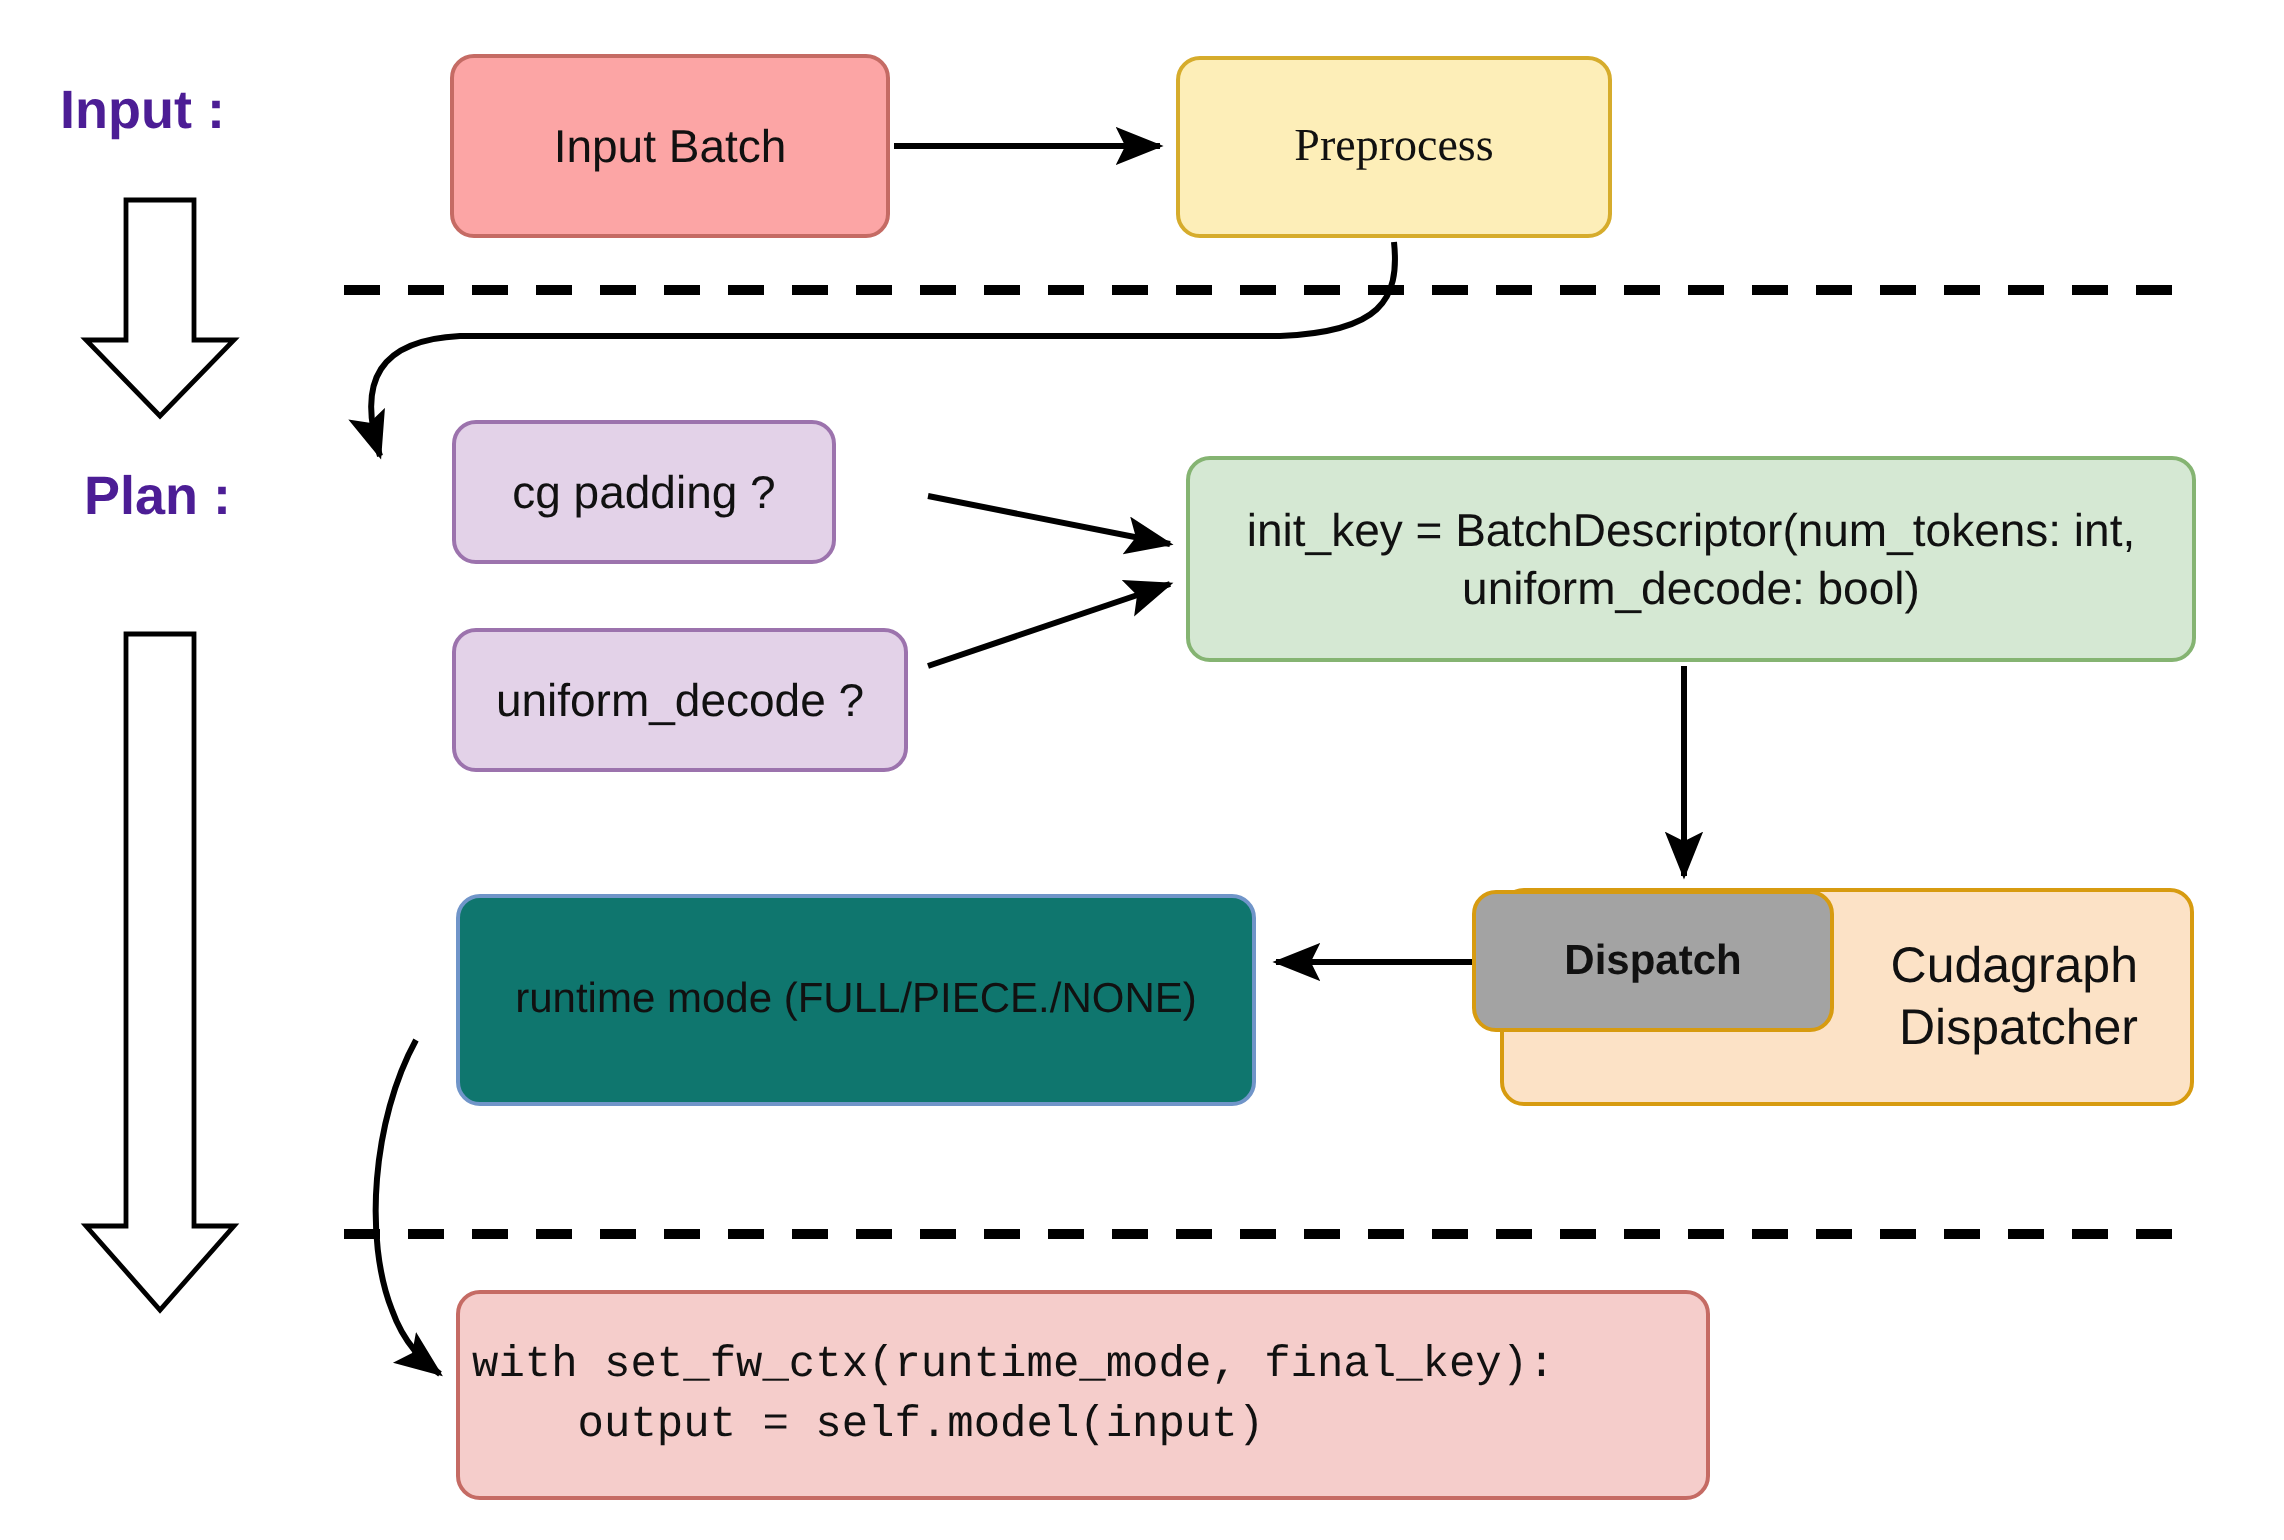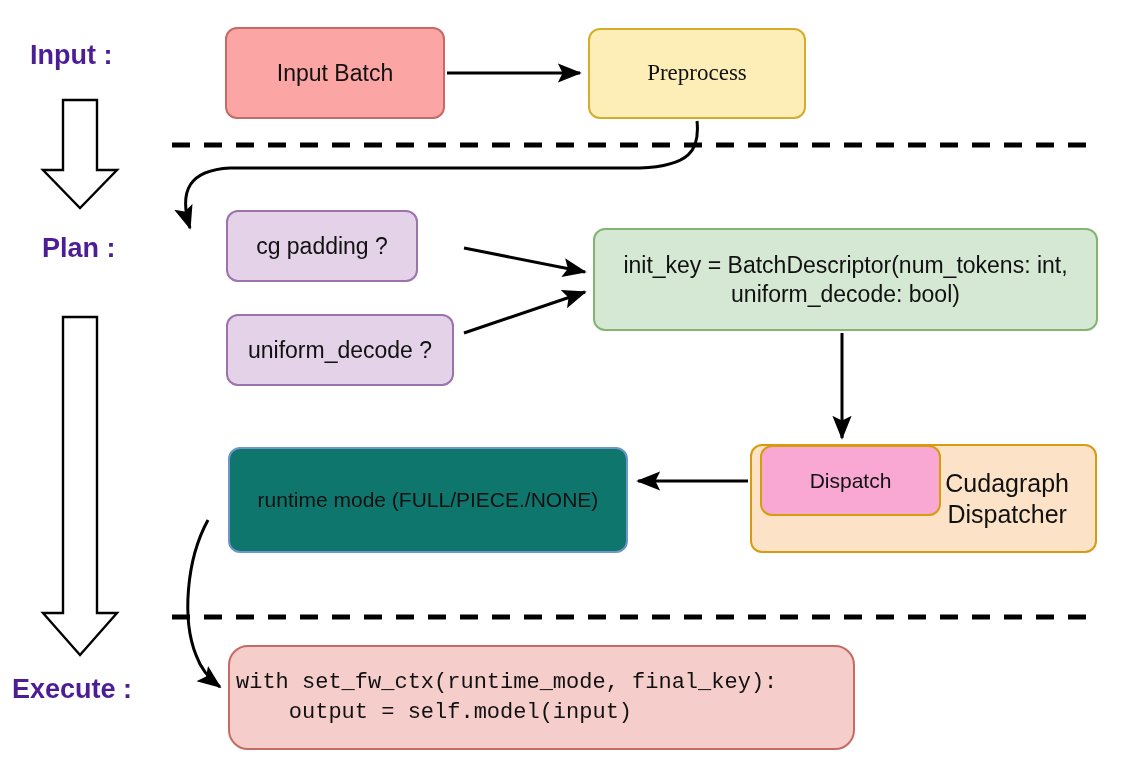--- a/index.html
+++ b/index.html
@@ -75,43 +75,44 @@
     font-size: 23px;
     padding: 0 24px;
   }
   #node-cudagraph-dispatcher {
     left: 750px; top: 444px; width: 347px; height: 109px;
     background: #fce2c6; border-color: #d79b10;
     font-size: 25px;
     align-items: center;
     justify-content: flex-end;
     padding-right: 26px;
+    text-align: right;
   }
   #node-dispatch {
-    left: 760px; top: 445px; width: 181px; height: 71px;
-    background: #f9a8d4; border-color: #d79b10;
+    left: 736px; top: 445px; width: 181px; height: 71px;
+    background: #a3a3a3; border-color: #d79b10;
     font-size: 21px;
+    font-weight: bold;
   }
   #node-runtime-mode {
     left: 228px; top: 447px; width: 400px; height: 106px;
     background: #0f766e; border-color: #7095c9;
     font-size: 21px;
   }
   #node-exec-code {
     left: 228px; top: 645px; width: 627px; height: 105px;
     background: #f5cdcb; border-color: #c56b64;
     font-family: "Liberation Mono", monospace;
     font-size: 22px;
     justify-content: flex-start;
     align-items: center;
     text-align: left;
     padding-left: 6px;
     white-space: pre;
     line-height: 1.35;
-    border-radius: 20px;
   }
   #label-input { left: 30px; top: 40px; }
   #label-plan  { left: 42px; top: 233px; text-align: right; }
   #label-exec  { left: 12px; top: 674px; }
 </style>
 </head>
 <body>
 
 <div id="stage">
 
@@ -138,21 +139,20 @@
 
     <line x1="842" y1="333" x2="842" y2="438" stroke="#000000" stroke-width="3" marker-end="url(#arrowhead)"></line>
 
     <line x1="748" y1="481" x2="638" y2="481" stroke="#000000" stroke-width="3" marker-end="url(#arrowhead)"></line>
 
     <path d="M 208,520 C 186,560 182,620 196,655 C 202,672 212,681 220,687" fill="none" stroke="#000000" stroke-width="3" marker-end="url(#arrowhead)"></path>
   </svg>
 
   <div class="stage-label" id="label-input">Input :</div>
   <div class="stage-label" id="label-plan">Plan :</div>
-  <div class="stage-label" id="label-exec">Execute :</div>
 
   <div class="node" id="node-input-batch">
     <span>Input Batch</span>
   </div>
 
   <div class="node" id="node-preprocess">
     <span>Preprocess</span>
   </div>
 
   <div class="node" id="node-cg-padding">

